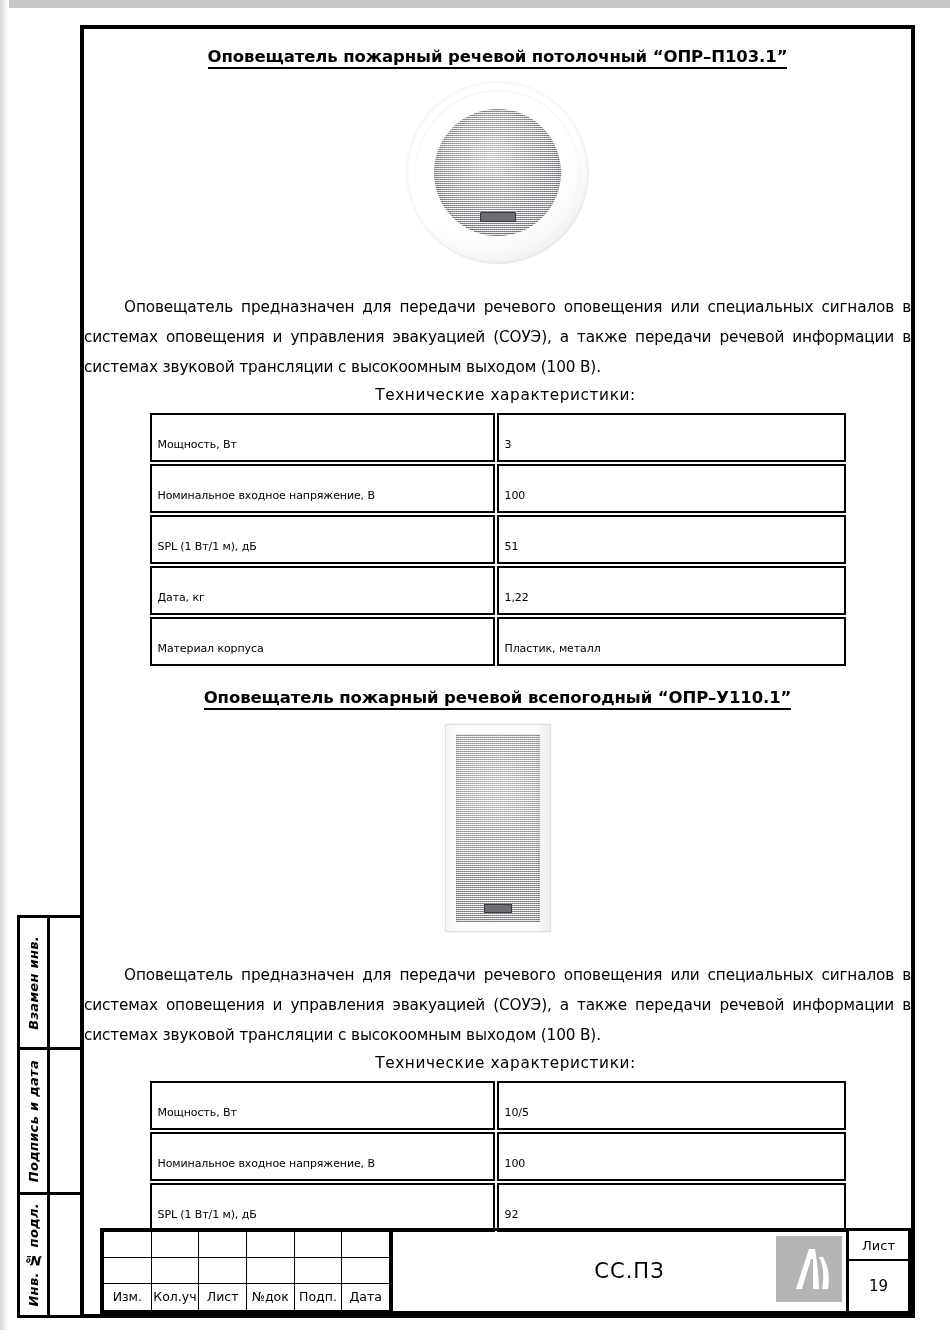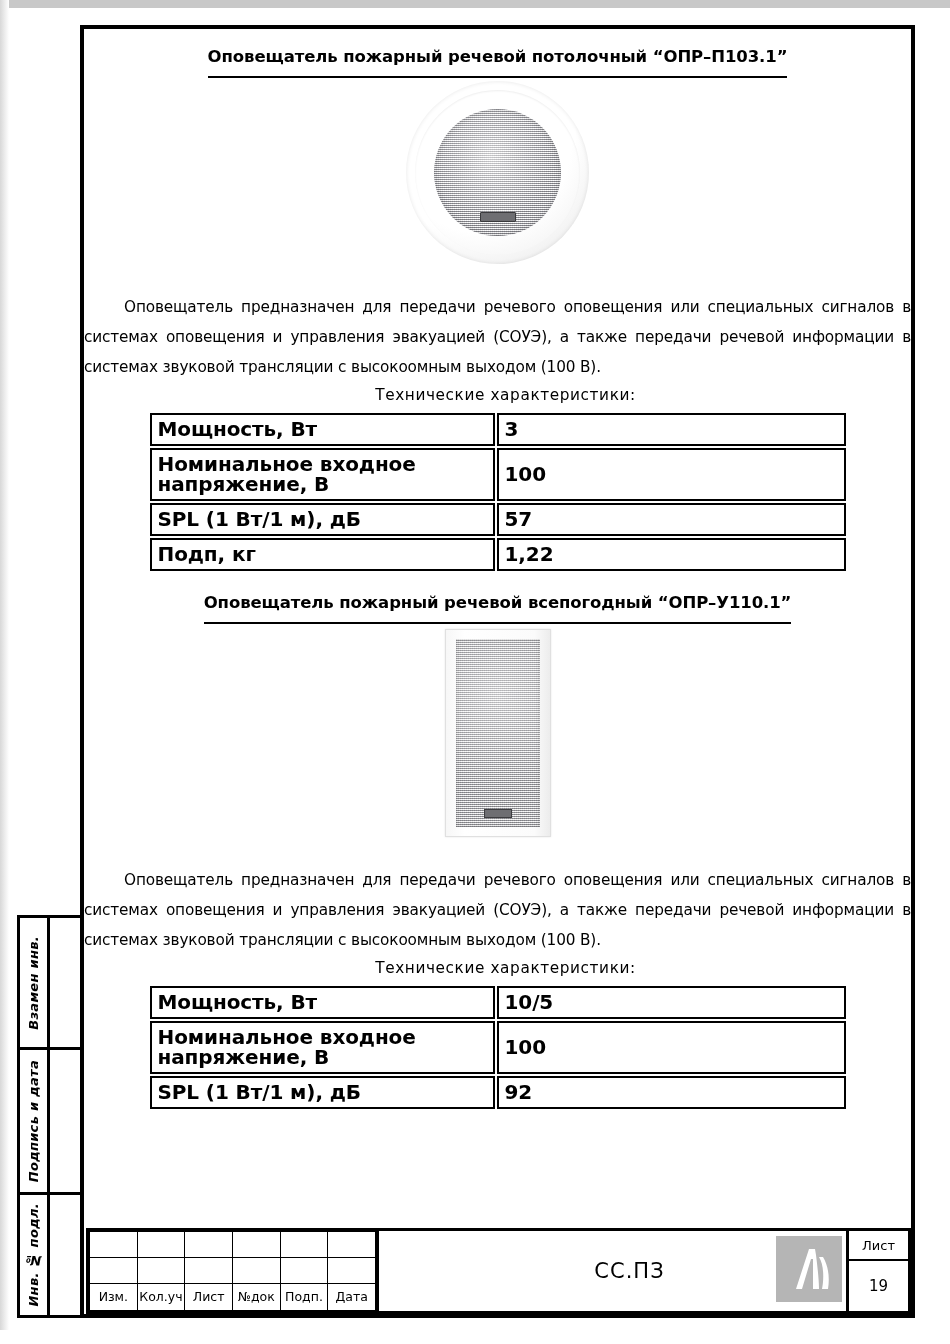--- a/index.html
+++ b/index.html
@@ -93,21 +93,21 @@
 
   .section-title {
     text-align: center;
     font-size: 16.5px;
     font-weight: bold;
     letter-spacing: -0.1px;
     font-family: "DejaVu Sans", sans-serif;
   }
   .section-title span {
     border-bottom: 2px solid #000;
-    padding-bottom: 10px;
+    padding-bottom: 1px;
   }
 
   .figure {
     display: flex;
     justify-content: center;
     align-items: center;
   }
 
   
   .spk-round {
@@ -197,40 +197,39 @@
   
   .spec-table {
     border-collapse: separate;
     border-spacing: 2px;
     width: 700px;
     margin: 0 auto;
     table-layout: fixed;
   }
   .spec-table td {
     border: 2px solid #000000;
-    font-size: 20px;
-    padding: 4px 5px 5px 6px;
+    font-size: 11px;
+    padding: 20px 5px 5px 6px;
     vertical-align: top;
     line-height: 20px;
     letter-spacing: -0.1px;
     font-family: "DejaVu Sans", sans-serif;
-    font-weight: bold;
   }
   .spec-table td.val { vertical-align: middle; }
   .col-param { width: 345px; }
 
   
   .stamp {
     position: absolute;
     left: 84px; top: 1228px;
     width: 827px; height: 86px;
   }
   .stamp-left {
     position: absolute;
-    left: 2px; top: 0;
+    left: 16px; top: 0;
     width: 293px; height: 86px;
     border: 3px solid #000;
     box-sizing: border-box;
   }
   .stamp-grid {
     width: 100%; height: 100%;
     border-collapse: collapse;
     table-layout: fixed;
   }
   .stamp-grid td {
@@ -357,25 +356,29 @@
         <tr>
           <td>Мощность, Вт</td>
           <td class="val">3</td>
         </tr>
         <tr>
           <td>Номинальное входное напряжение, В</td>
           <td class="val">100</td>
         </tr>
         <tr>
           <td>SPL (1 Вт/1 м), дБ</td>
-          <td class="val">57</td>
-        </tr>
-        <tr>
-          <td>Подп, кг</td>
+          <td class="val">51</td>
+        </tr>
+        <tr>
+          <td>Дата, кг</td>
           <td class="val">1,22</td>
+        </tr>
+        <tr>
+          <td>Материал корпуса</td>
+          <td class="val">Пластик, металл</td>
         </tr>
       </tbody>
     </table>
 
     <div class="section-title" style="margin-top:20px;">
       <span>Оповещатель пожарный речевой всепогодный “ОПР–У110.1”</span>
     </div>
 
     <div class="figure" style="margin-top:17px;">
       <div class="spk-rect">

